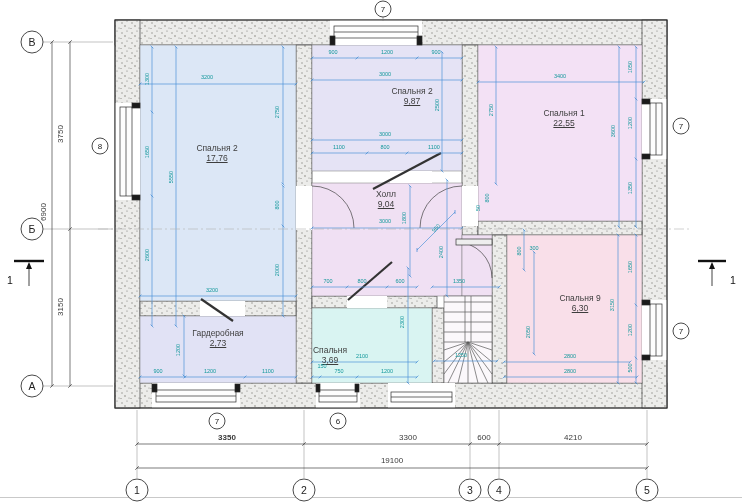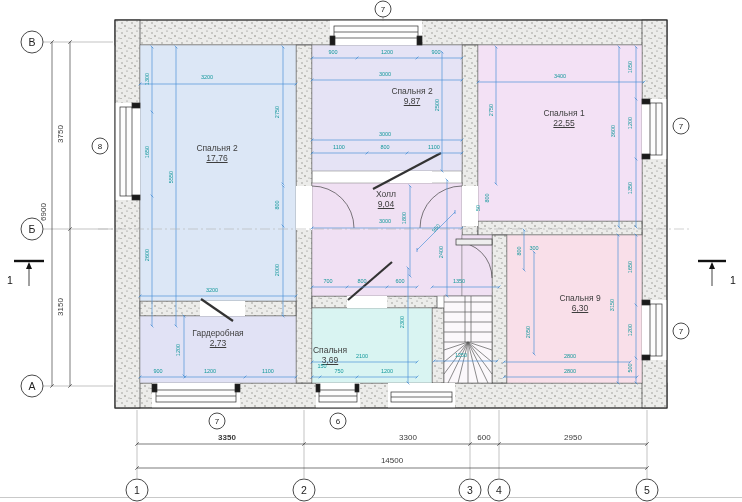--- a/index.html
+++ b/index.html
@@ -300,22 +300,22 @@
       <span class="lbl dim" style="left: 387px; top: 371px;">1200</span>
       <span class="lbl dim" style="left: 459px; top: 281px;">1350</span>
       <span class="lbl dim" style="left: 461px; top: 355px;">1250</span>
       <span class="lbl dim r1" style="left: 178px; top: 350px;">1200</span>
       <span class="lbl dim" style="left: 158px; top: 371px;">900</span>
       <span class="lbl dim" style="left: 210px; top: 371px;">1200</span>
       <span class="lbl dim" style="left: 268px; top: 371px;">1100</span>
       <span class="lbl ext" style="left: 227px; top: 437px; font-weight: bold;">3350</span>
       <span class="lbl ext" style="left: 387px; top: 437px; margin-left: 21px;">3300</span>
       <span class="lbl ext" style="left: 484px; top: 437px;">600</span>
-      <span class="lbl ext" style="left: 573px; top: 437px;">2950</span>
-      <span class="lbl ext" style="left: 392px; top: 460px;">14500</span>
+      <span class="lbl ext" style="left: 573px; top: 437px;">4210</span>
+      <span class="lbl ext" style="left: 392px; top: 460px;">19100</span>
       <span class="lbl ext r1" style="left: 60px; top: 134px;">3750</span>
       <span class="lbl ext r1" style="left: 60px; top: 307px;">3150</span>
       <span class="lbl ext r1" style="left: 43px; top: 212px;">6900</span>
     </div>
 <div id="bubbles">
       <div class="bubble" style="left: 137px; top: 490px;">1</div>
       <div class="bubble" style="left: 304px; top: 490px;">2</div>
       <div class="bubble" style="left: 470px; top: 490px;">3</div>
       <div class="bubble" style="left: 499px; top: 490px;">4</div>
       <div class="bubble" style="left: 647px; top: 490px;">5</div>

